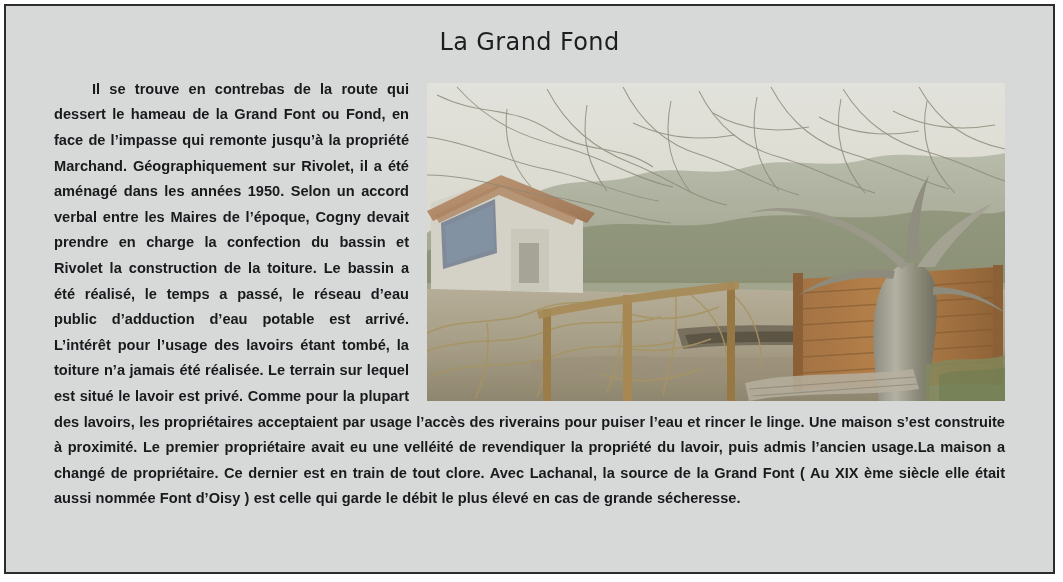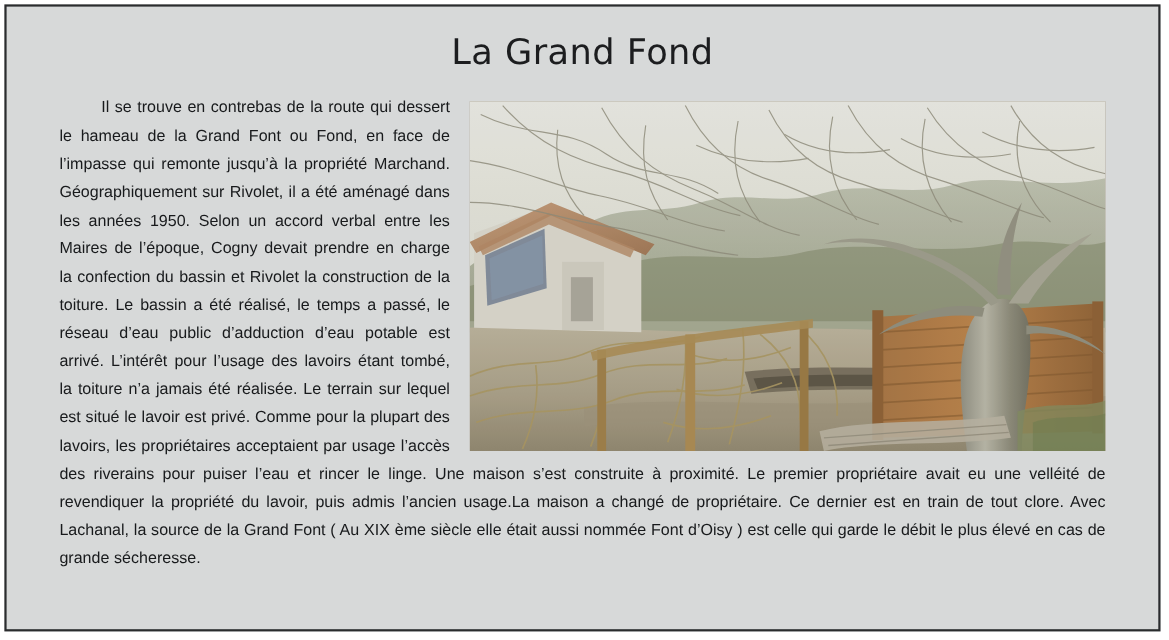--- a/index.html
+++ b/index.html
@@ -33,35 +33,36 @@
     width: 100%;
     height: 100%;
     box-sizing: border-box;
     padding: 0;
   }
 
   
   .doc-title {
     text-align: center;
     font-family: "DejaVu Sans", sans-serif;
-    font-size: 32px;
+    font-size: 24px;
     font-weight: 400;
     letter-spacing: 0.4px;
     color: #1c1d1f;
     margin: 0;
     padding: 22px 0 0 0;
     line-height: 1.2;
   }
 
   
   .article {
     position: relative;
     margin: 0;
     padding: 20px 48px 0 48px;
     box-sizing: border-box;
+    font-weight: bold;
   }
 
   .photo-wrap {
     float: right;
     width: 578px;
     height: 318px;
     margin: 6px 0 4px 18px;
     shape-margin: 0;
   }
 

